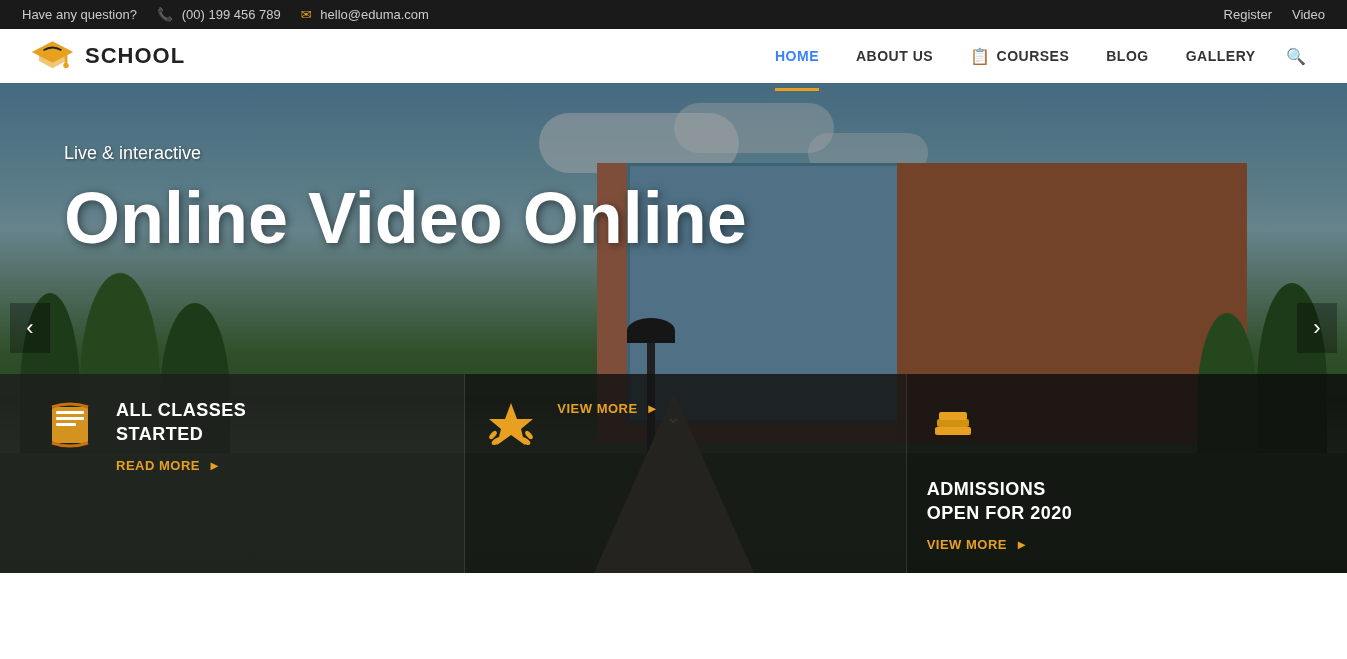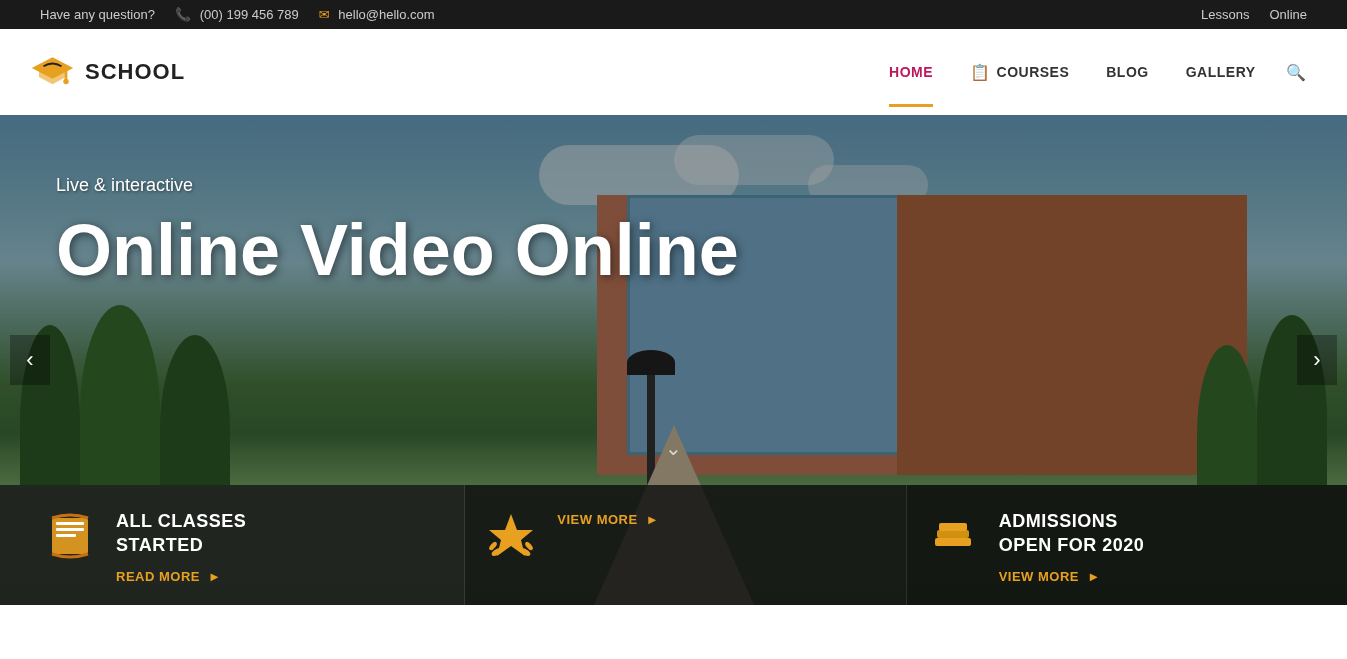--- a/index.html
+++ b/index.html
@@ -3,38 +3,38 @@
   <meta charset="utf-8">
   <style>
     * { margin: 0; padding: 0; box-sizing: border-box; }
     body { font-family: 'Arial', sans-serif; width: 1347px; overflow-x: hidden; }
 
     
     .top-bar {
       background: #1a1a1a;
       color: #ccc;
       font-size: 13px;
-      padding: 7px 40px;
+      padding: 7px 22px;
       display: flex;
       justify-content: space-between;
       align-items: center;
     }
     .top-bar-left { display: flex; align-items: center; gap: 20px; }
     .top-bar-right { display: flex; gap: 20px; }
     .top-bar a { color: #ccc; text-decoration: none; }
     .phone-icon, .mail-icon { color: #e8a020; margin-right: 5px; }
 
     
     .header {
       background: #fff;
       display: flex;
       align-items: center;
       justify-content: space-between;
       padding: 2px 30px;
-      height: 86px;
+      height: 54px;
       position: relative;
       z-index: 10;
     }
     .logo {
       display: flex;
       align-items: center;
       gap: 10px;
       text-decoration: none;
     }
     .logo-icon {
@@ -55,21 +55,21 @@
       align-items: center;
       font-size: 14px;
       font-weight: 600;
       color: #333;
       text-decoration: none;
       cursor: pointer;
       position: relative;
       letter-spacing: 0.5px;
       text-transform: uppercase;
     }
-    .nav-item.active { color: #be185d; }
+    .nav-item.active { color: #3b82f6; }
     .nav-item.active::after {
       content: '';
       position: absolute;
       bottom: 0;
       left: 16px;
       right: 16px;
       height: 3px;
       background: #e8a020;
     }
     .nav-courses-icon { margin-right: 6px; font-size: 16px; color: #e8a020; }
@@ -109,21 +109,21 @@
           #3d6e3a 65%,
           #5a8a50 70%,
           #8ab870 80%,
           #7aaa60 100%
         );
     }
 
     .hero-content {
       position: absolute;
       top: 60px;
-      left: 56px;
+      left: 64px;
       z-index: 10;
       color: #fff;
     }
     .hero-subtitle {
       font-size: 18px;
       font-weight: 400;
       margin-bottom: 15px;
       text-shadow: 1px 1px 3px rgba(0,0,0,0.5);
     }
     .hero-title {
@@ -167,21 +167,21 @@
       flex: 1;
       padding: 25px 20px 20px 20px;
       display: flex;
       align-items: flex-start;
       gap: 20px;
       border-right: 1px solid rgba(255,255,255,0.1);
     }
     .hero-card:last-child { border-right: none; }
     .hero-card:nth-child(1) { background: rgba(30,30,30,0.85); padding-left: 44px; }
     .hero-card:nth-child(2) { background: rgba(20,20,20,0.85); }
-    .hero-card:nth-child(3) { background: rgba(15,15,15,0.85); }
+    .hero-card:nth-child(3) { background: rgba(15,15,15,0.85); flex-direction: column; }
     .card-icon {
       font-size: 42px;
       color: #e8a020;
       flex-shrink: 0;
       line-height: 1;
     }
     .card-content { color: #fff; }
     .card-title {
       font-size: 18px;
       font-weight: 700;
@@ -221,46 +221,49 @@
 
 <div class="top-bar">
   <div class="top-bar-left">
     <span>Have any question?</span>
     <span>
       <span class="phone-icon">📞</span>
       <span>(00) 199 456 789</span>
     </span>
     <span>
       <span class="mail-icon">✉</span>
-      <span>hello@hello.com</span>
+      <span>hello@eduma.com</span>
     </span>
   </div>
   <div class="top-bar-right">
-    <a href="#">Lessons</a>
-    <a href="#">Online</a>
+    <a href="#">Register</a>
+    <a href="#">Video</a>
   </div>
 </div>
 
 <div class="header">
   <a href="#" class="logo">
     <svg class="logo-icon" viewBox="0 0 50 50">
 
       <polygon points="25,8 48,20 25,32 2,20" fill="#e8a020"></polygon>
       <polygon points="25,24 40,16 40,30 25,38 10,30 10,16" fill="#e8a020" opacity="0.6"></polygon>
       <line x1="40" y1="20" x2="40" y2="34" stroke="#e8a020" stroke-width="3"></line>
       <circle cx="40" cy="35" r="3" fill="#e8a020"></circle>
 
       <path d="M15,18 Q25,12 35,18" stroke="#222" stroke-width="2" fill="none"></path>
     </svg>
     <span class="logo-text">SCHOOL</span>
   </a>
 
   <nav>
     <a href="#" class="nav-item active">
       <span>HOME</span>
+    </a>
+    <a href="#" class="nav-item">
+      <span>ABOUT US</span>
     </a>
     <a href="#" class="nav-item">
       <span class="nav-courses-icon">📋</span>
       <span>COURSES</span>
     </a>
     <a href="#" class="nav-item">
       <span>BLOG</span>
     </a>
     <a href="#" class="nav-item">
       <span>GALLERY</span>

